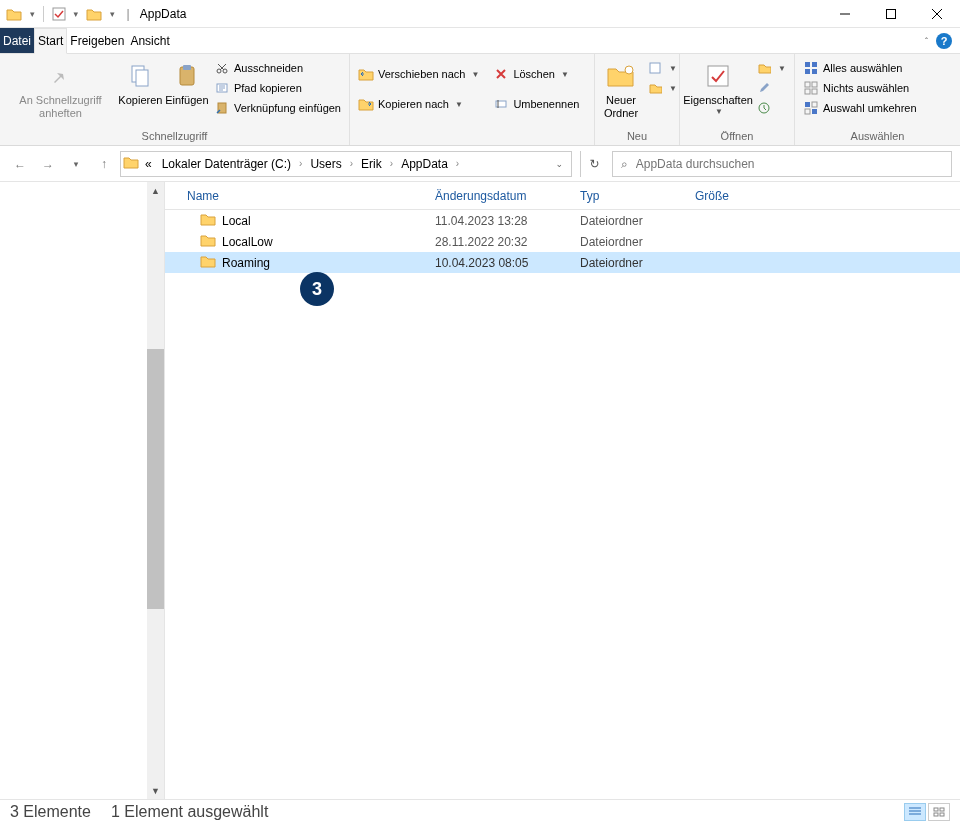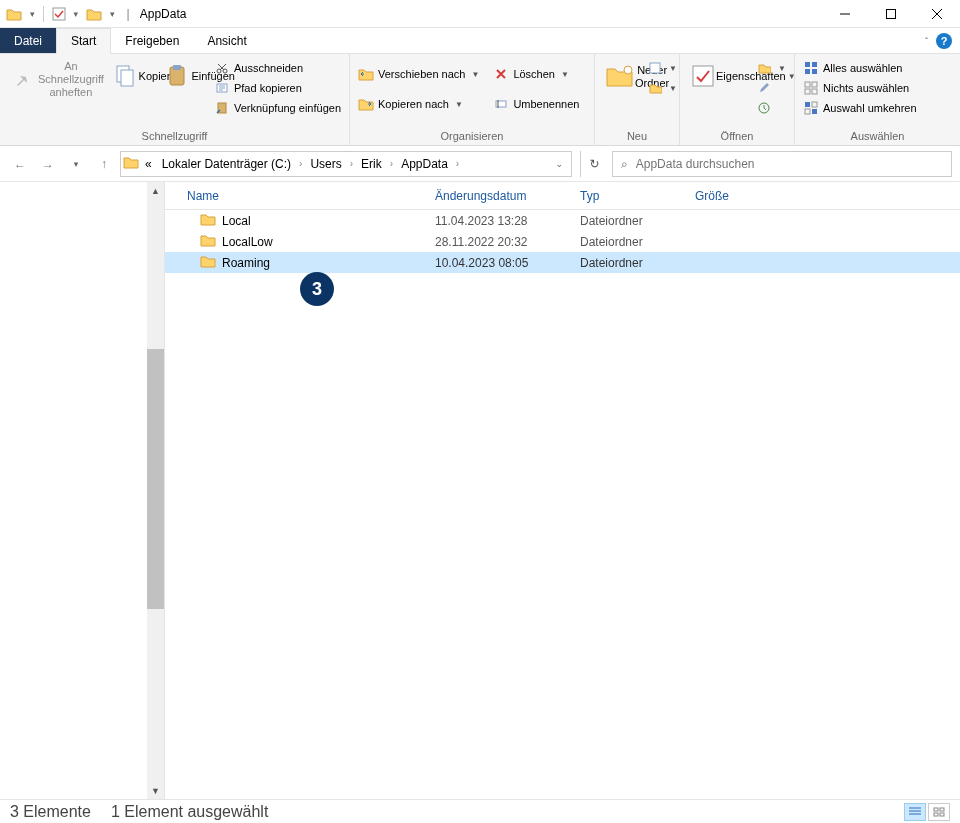--- a/index.html
+++ b/index.html
@@ -10,32 +10,32 @@
   .titlebar-left { display: flex; align-items: center; padding-left: 4px; gap: 4px; }
   .qat-sep { width: 1px; height: 16px; background: #ccc; margin: 0 2px; }
   .qat-item { display: flex; align-items: center; padding: 0 2px; cursor: default; }
   .title-sep { margin: 0 6px; color: #888; }
   .title-text { font-size: 12px; }
   .titlebar-right { margin-left: auto; display: flex; }
   .win-btn { width: 46px; height: 28px; display: flex; align-items: center; justify-content: center; cursor: default; }
 
   
   .menutabs { height: 26px; display: flex; align-items: stretch; background: #fff; border-bottom: 1px solid #e1e1e1; position: relative; }
-  .menutab { padding: 0 14px; display: flex; align-items: center; font-size: 12px; cursor: default; }
+  .menutab { padding: 0 3px; display: flex; align-items: center; font-size: 12px; cursor: default; }
   .menutab.datei { background: #1e395b; color: #fff; }
   .menutab.active { background: #f5f5f5; border: 1px solid #e1e1e1; border-bottom: 1px solid #f5f5f5; margin-bottom: -1px; }
   .menu-right { margin-left: auto; display: flex; align-items: center; padding-right: 8px; gap: 8px; }
   .help-circle { width: 16px; height: 16px; border-radius: 50%; background: #1979ca; color: #fff; display: flex; align-items: center; justify-content: center; font-size: 11px; font-weight: bold; }
 
   
   .ribbon { height: 92px; background: #f5f5f5; border-bottom: 1px solid #dadada; display: flex; }
   .ribbon-group { border-right: 1px solid #e1e1e1; display: flex; flex-direction: column; }
   .ribbon-group-content { flex: 1; display: flex; align-items: flex-start; padding: 2px 4px; }
   .ribbon-group-label { text-align: center; font-size: 11px; color: #666; padding: 2px 0 3px; }
-  .big-btn { display: flex; flex-direction: row; align-items: center; justify-content: flex-start; padding: 4px 6px 0; text-align: center; font-size: 11px; line-height: 1.2; cursor: default; min-width: 44px; }
+  .big-btn { display: flex; flex-direction: column; align-items: center; justify-content: flex-start; padding: 4px 6px 0; text-align: center; font-size: 11px; line-height: 1.2; cursor: default; min-width: 44px; }
   .big-btn .ico { height: 32px; display: flex; align-items: center; justify-content: center; margin-bottom: 2px; }
   .small-row { display: flex; align-items: center; gap: 4px; padding: 2px 4px; font-size: 11px; cursor: default; white-space: nowrap; }
   .small-row .sico { width: 16px; height: 16px; display: flex; align-items: center; justify-content: center; }
   .vstack { display: flex; flex-direction: column; justify-content: flex-start; padding-top: 2px; }
   .dd-caret { font-size: 8px; margin-left: 2px; color: #555; }
   .grey { color: #888; }
 
   
   .navbar { height: 36px; display: flex; align-items: center; padding: 4px 8px; gap: 4px; border-bottom: 1px solid #e5e5e5; }
   .nav-arrow { width: 24px; height: 24px; display: flex; align-items: center; justify-content: center; color: #777; cursor: default; }
@@ -244,21 +244,20 @@
           <span class="sico">
               <svg width="14" height="14">
                 <rect x="2" y="4" width="10" height="6" fill="#fff" stroke="#8aa3c8"></rect>
                 <path d="M4 3 v8" stroke="#555"></path>
               </svg>
             </span>
           <span>Umbenennen</span>
         </div>
       </div>
     </div>
-    <div class="ribbon-group-label">Organisieren</div>
   </div>
 
   <div class="ribbon-group" style="width:85px">
     <div class="ribbon-group-content">
       <div class="big-btn">
         <div class="ico">
             <svg width="30" height="26">
               <path d="M2 6 h8 l3 3 h14 v14 h-25 z" fill="#ffd36b" stroke="#d9a23d"></path>
               <circle cx="23" cy="7" r="4" fill="#fff" stroke="#d9a23d"></circle>
             </svg>

